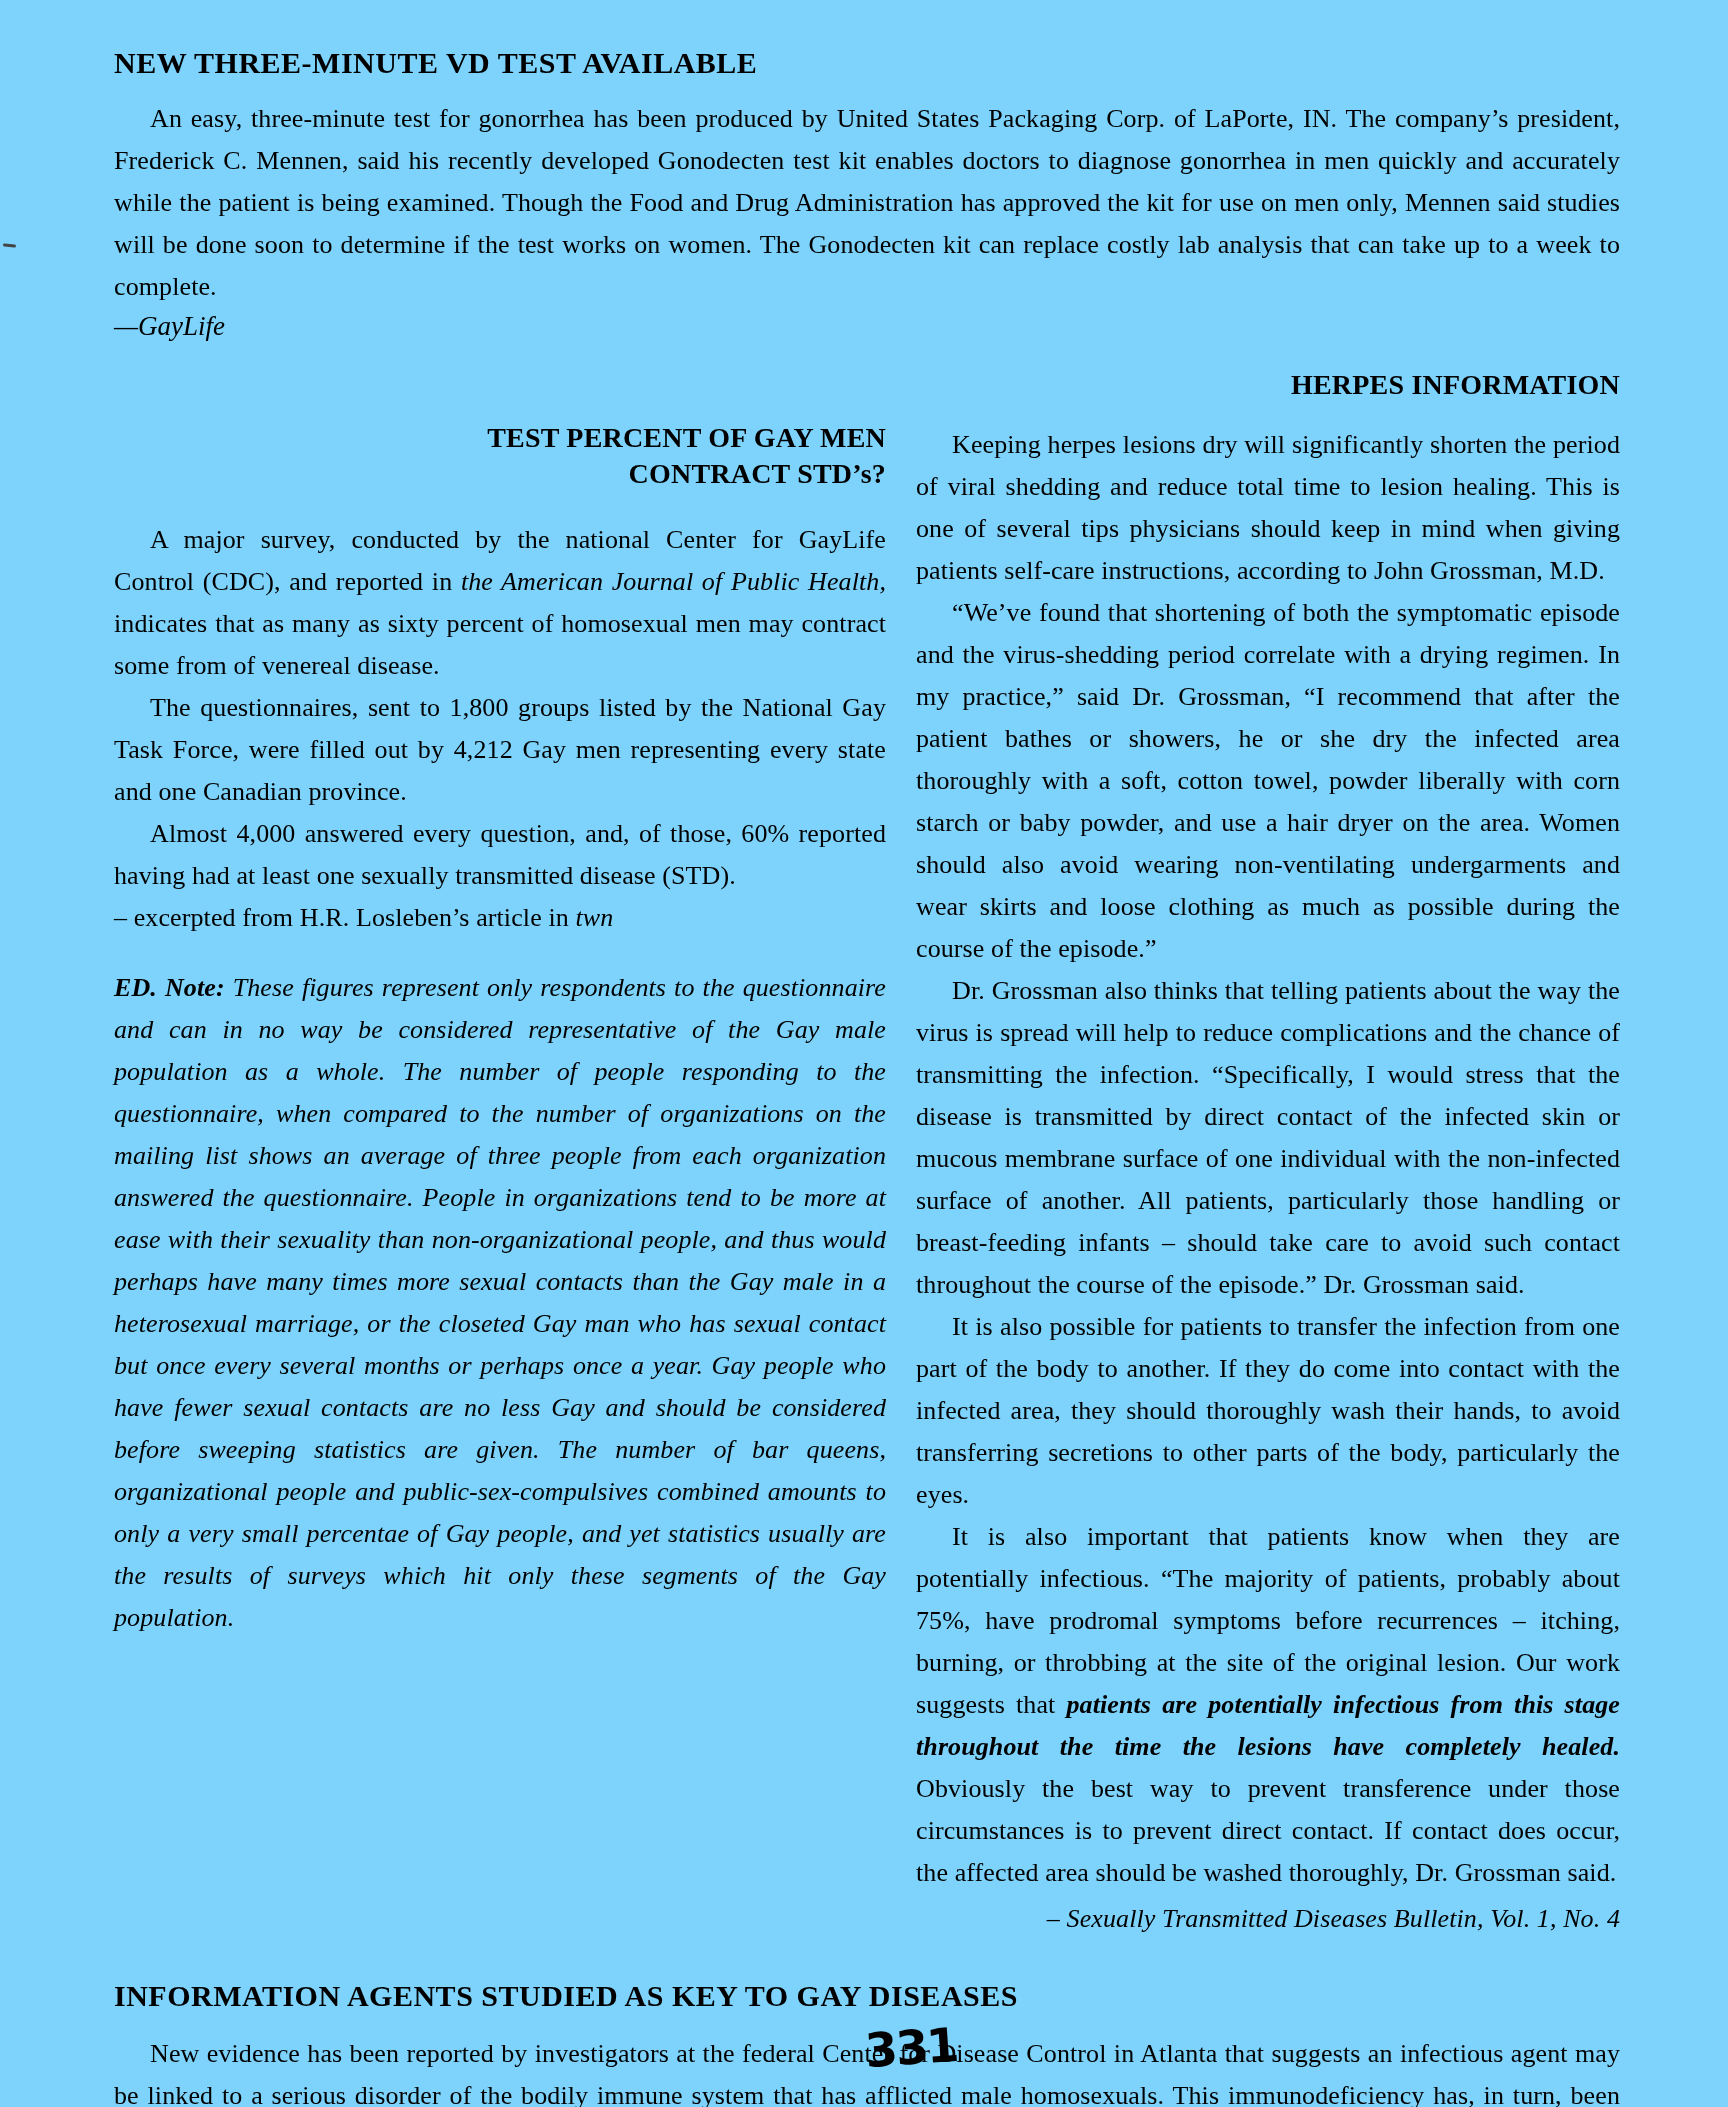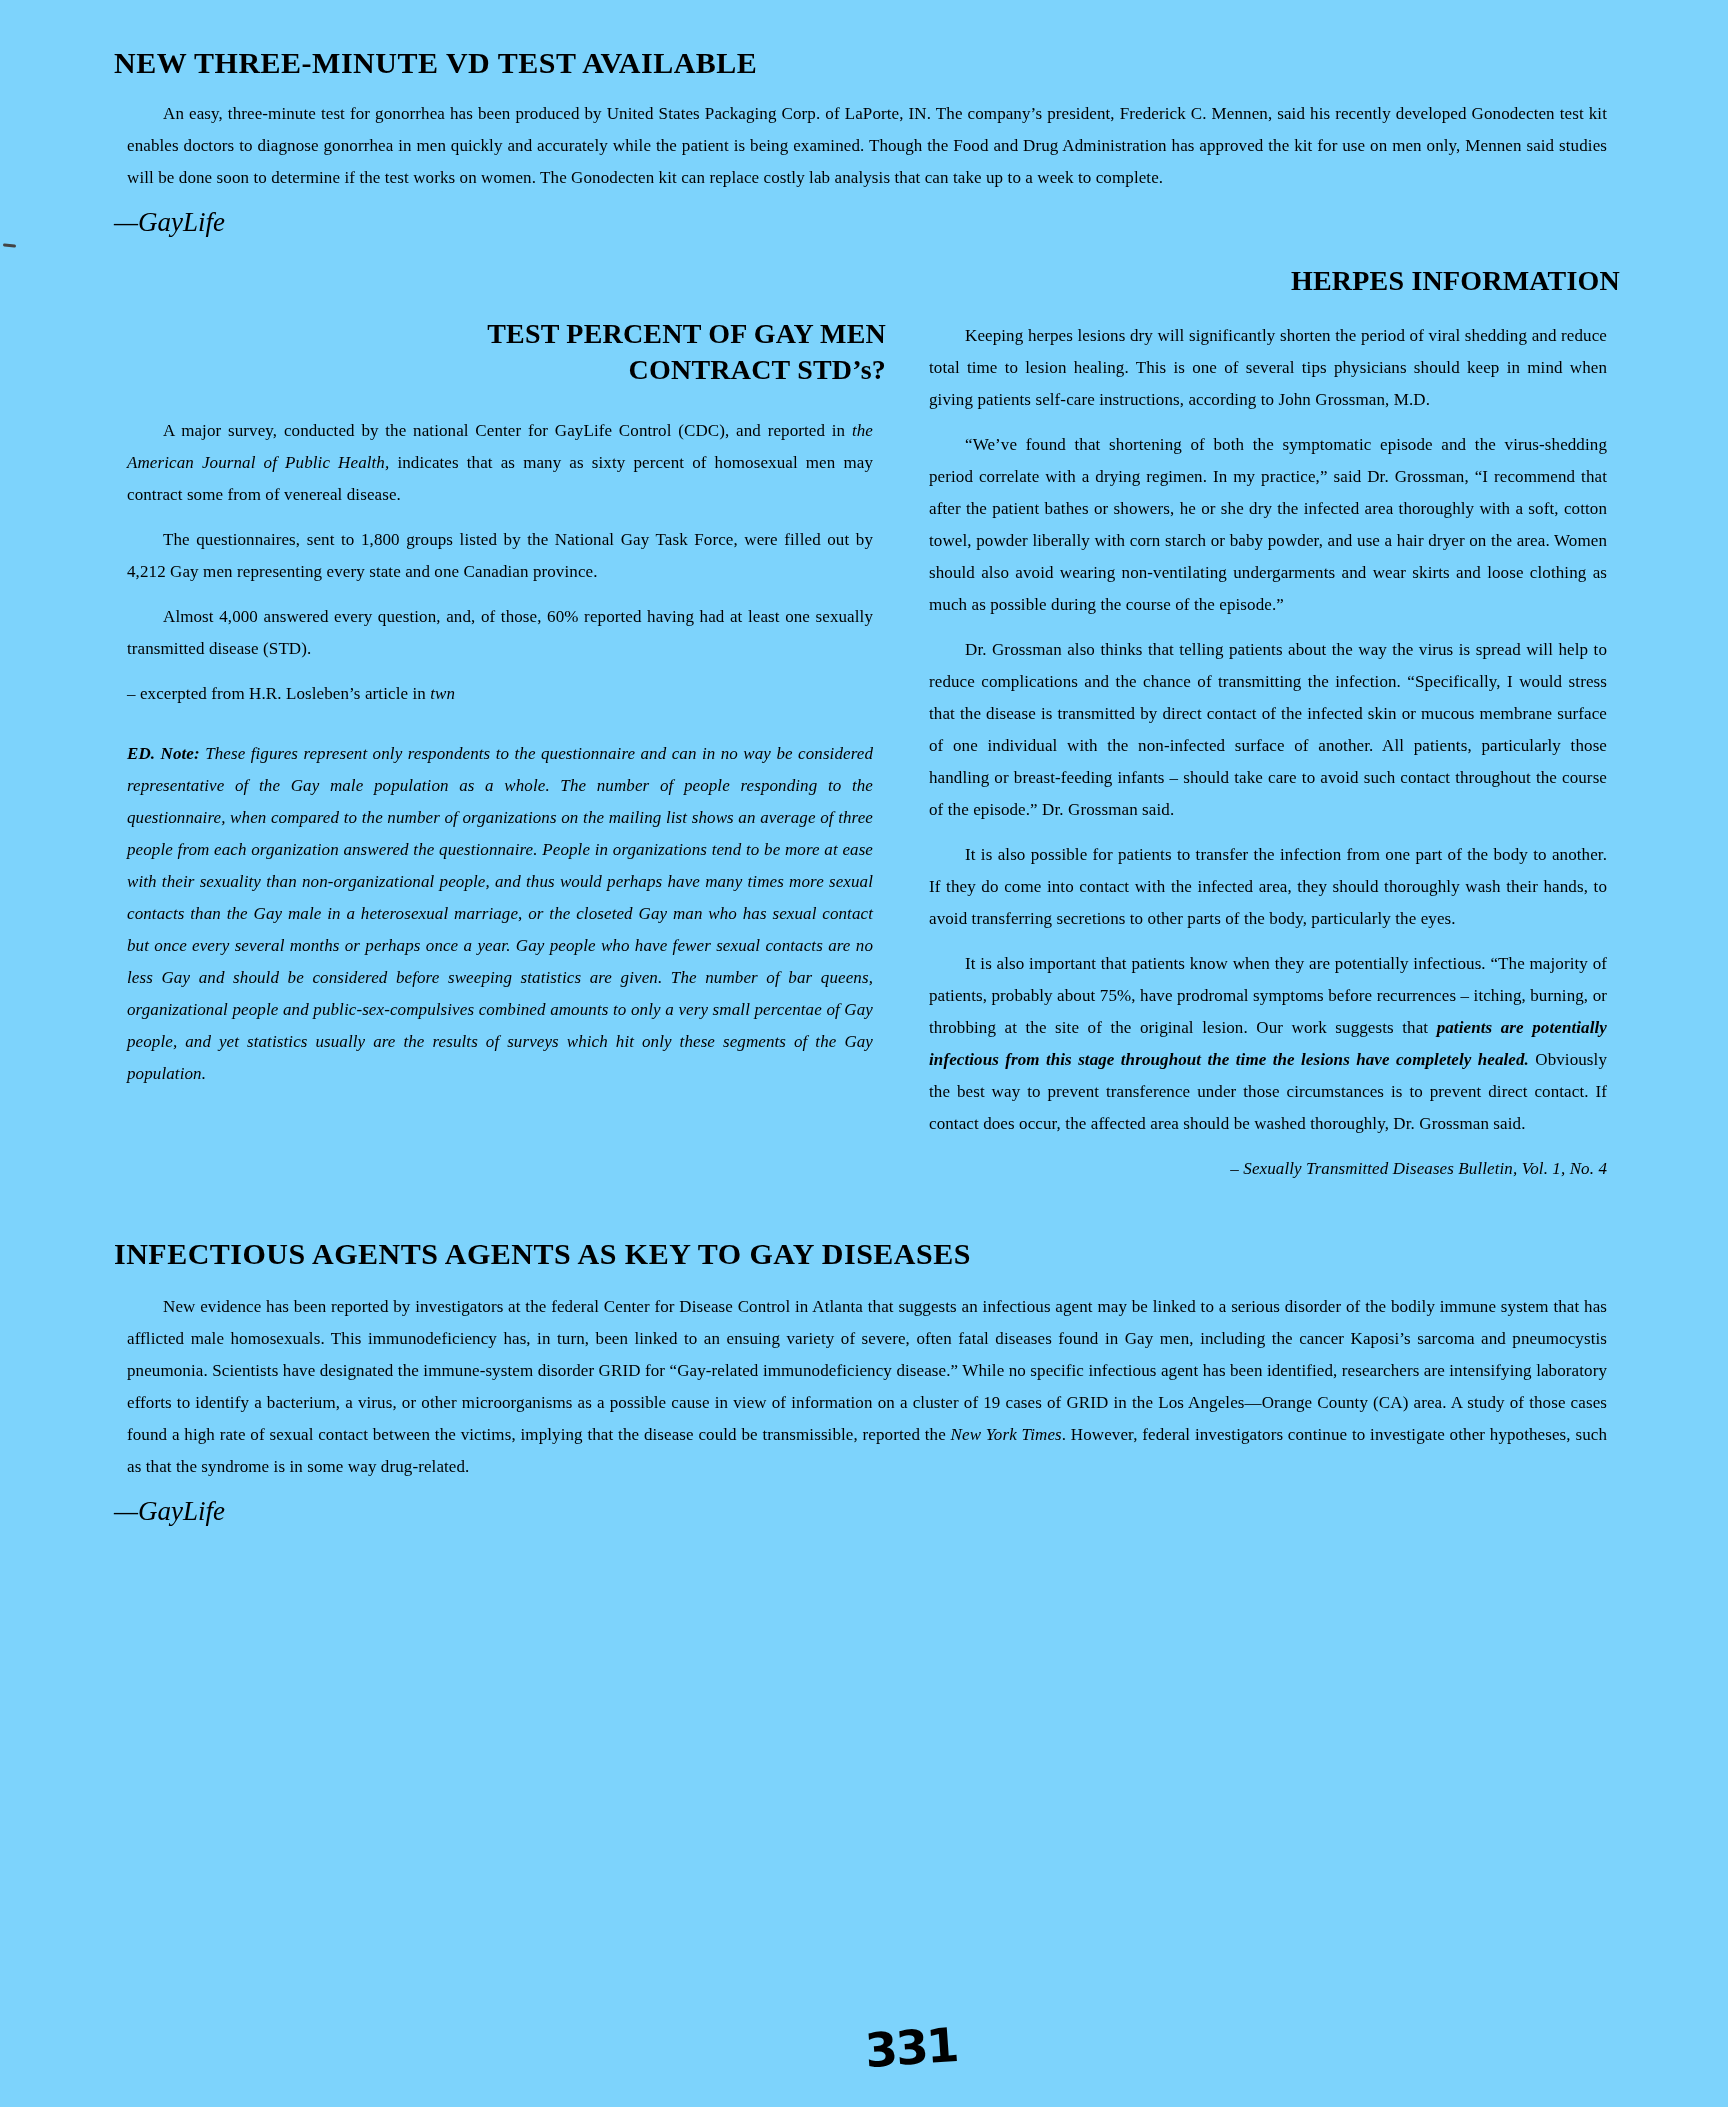--- a/index.html
+++ b/index.html
@@ -21,23 +21,23 @@
   }
   .headline{
     margin:0;
     font-size:30px;
     font-weight:bold;
     letter-spacing:0.5px;
     line-height:1.1;
   }
   .top-headline{margin-bottom:19px;}
   .body-text{
-    margin:13px;
-    font-size:17px;
-    line-height:32px;
+    margin:0;
+    font-size:26px;
+    line-height:42px;
     text-align:justify;
     letter-spacing:0.1px;
   }
   .indent{text-indent:36px;}
   .byline{
     margin:3px 0 0 0;
     font-size:27px;
     line-height:30px;
     font-style:italic;
   }
@@ -122,21 +122,21 @@
         <p class="body-text indent"><span>“We’ve found that shortening of both the symptomatic episode and the virus-shedding period correlate with a drying regimen. In my practice,” said Dr. Grossman, “I recommend that after the patient bathes or showers, he or she dry the infected area thoroughly with a soft, cotton towel, powder liberally with corn starch or baby powder, and use a hair dryer on the area. Women should also avoid wearing non-ventilating undergarments and wear skirts and loose clothing as much as possible during the course of the episode.”</span></p>
         <p class="body-text indent"><span>Dr. Grossman also thinks that telling patients about the way the virus is spread will help to reduce complications and the chance of transmitting the infection. “Specifically, I would stress that the disease is transmitted by direct contact of the infected skin or mucous membrane surface of one individual with the non-infected surface of another. All patients, particularly those handling or breast-feeding infants – should take care to avoid such contact throughout the course of the episode.” Dr. Grossman said.</span></p>
         <p class="body-text indent"><span>It is also possible for patients to transfer the infection from one part of the body to another. If they do come into contact with the infected area, they should thoroughly wash their hands, to avoid transferring secretions to other parts of the body, particularly the eyes.</span></p>
         <p class="body-text indent"><span>It is also important that patients know when they are potentially infectious. “The majority of patients, probably about 75%, have prodromal symptoms before recurrences – itching, burning, or throbbing at the site of the original lesion. Our work suggests that </span><span class="seg-bi">patients are potentially infectious from this stage throughout the time the lesions have completely healed.</span><span> Obviously the best way to prevent transference under those circumstances is to prevent direct contact. If contact does occur, the affected area should be washed thoroughly, Dr. Grossman said.</span></p>
         <p class="body-text citation"><span class="seg-i">– Sexually Transmitted Diseases Bulletin, Vol. 1, No. 4</span></p>
       </div>
 
     </div>
 
     <section class="section-bottom">
-      <h1 class="headline bottom-headline">INFECTIOUS AGENTS AGENTS AS KEY TO GAY DISEASES</h1>
+      <h1 class="headline bottom-headline">INFORMATION AGENTS STUDIED AS KEY TO GAY DISEASES</h1>
       <p class="body-text indent"><span>New evidence has been reported by investigators at the federal Center for Disease Control in Atlanta that suggests an infectious agent may be linked to a serious disorder of the bodily immune system that has afflicted male homosexuals. This immunodeficiency has, in turn, been linked to an ensuing variety of severe, often fatal diseases found in Gay men, including the cancer Kaposi’s sarcoma and pneumocystis pneumonia. Scientists have designated the immune-system disorder GRID for “Gay-related immunodeficiency disease.” While no specific infectious agent has been identified, researchers are intensifying laboratory efforts to identify a bacterium, a virus, or other microorganisms as a possible cause in view of information on a cluster of 19 cases of GRID in the Los Angeles—Orange County (CA) area. A study of those cases found a high rate of sexual contact between the victims, implying that the disease could be transmissible, reported the </span><span class="seg-i">New York Times</span><span>. However, federal investigators continue to investigate other hypotheses, such as that the syndrome is in some way drug-related.</span></p>
       <p class="byline">—GayLife</p>
     </section>
 
   </div>
 
   <div class="page-number">331</div>
 </div>
 
 

